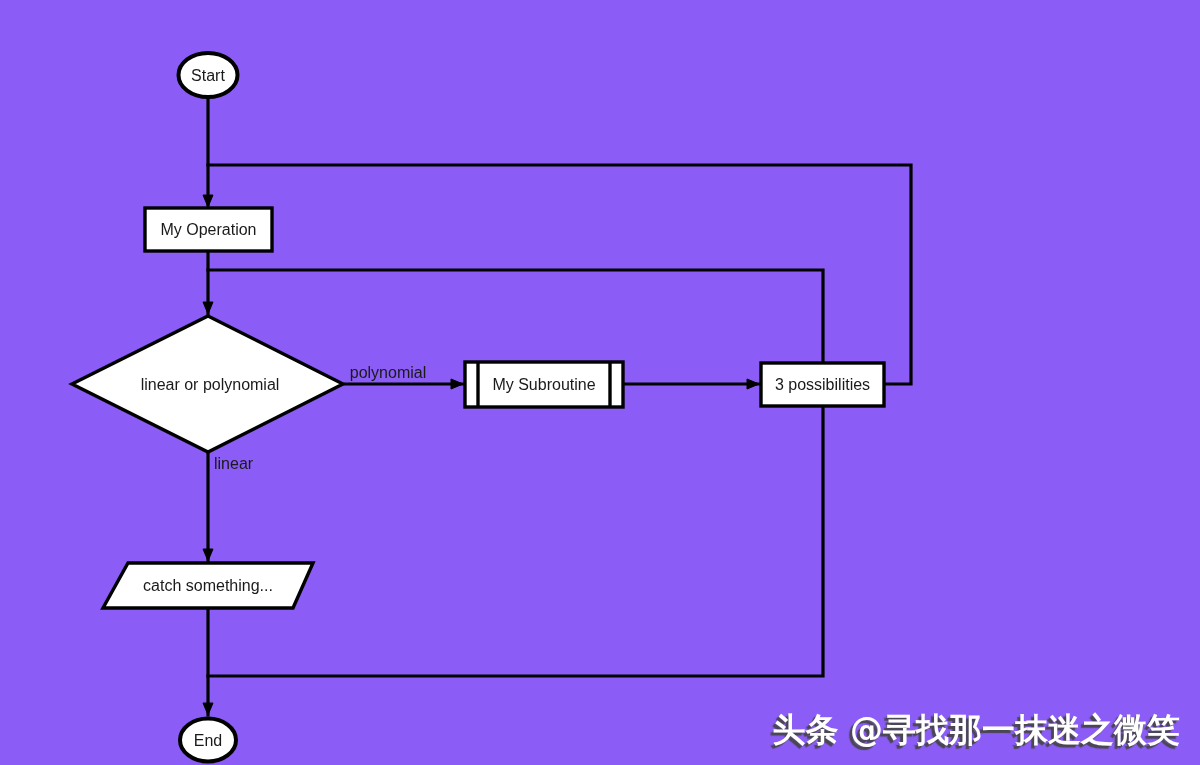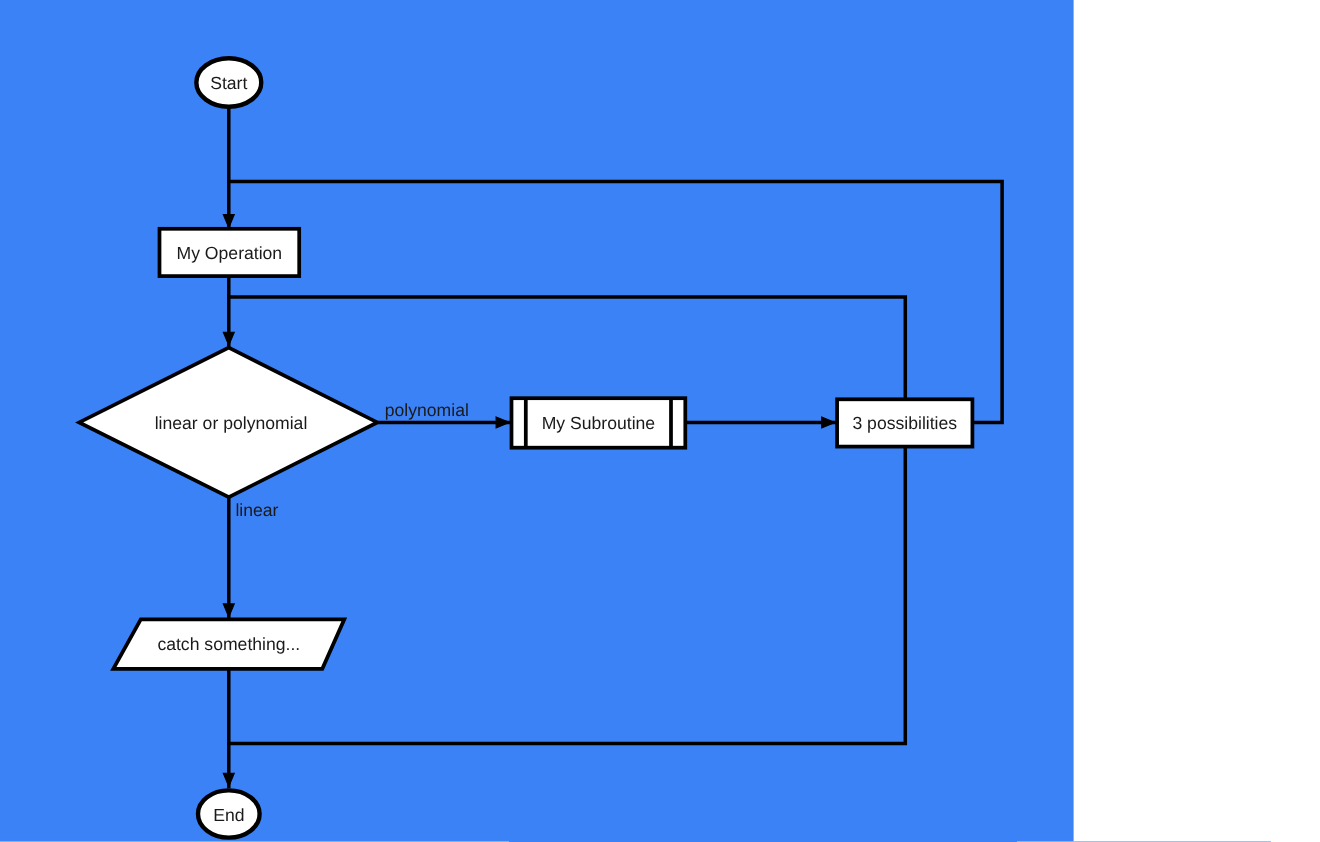--- a/index.html
+++ b/index.html
@@ -1,21 +1,21 @@
 <!DOCTYPE html>
 <html><head>
 <meta charset="utf-8">
 <style>
   html, body { margin: 0; padding: 0; }
   body { background: #ffffff; }
   .canvas {
     position: relative;
-    width: 976px;
+    width: 1200px;
     height: 765px;
-    background: #3b82f6;
+    background: #8b5cf6;
     overflow: hidden;
     font-family: "Liberation Sans", sans-serif;
     text-decoration: underline;
   }
   svg.flow { position: absolute; left: 0; top: 0; }
   .shape {
     fill: #ffffff;
     stroke: #000000;
     stroke-width: 3.4;
   }
@@ -123,13 +123,14 @@
         <text class="lbl" x="208" y="746">End</text>
       </g>
     </g>
 
     <g>
       <text class="edge-lbl" x="388" y="378" text-anchor="middle">polynomial</text>
       <text class="edge-lbl" x="214" y="469" text-anchor="start">linear</text>
     </g>
   </svg>
 
+  <div class="watermark">头条 @寻找那一抹迷之微笑</div>
 </div>
 
 </body></html>

